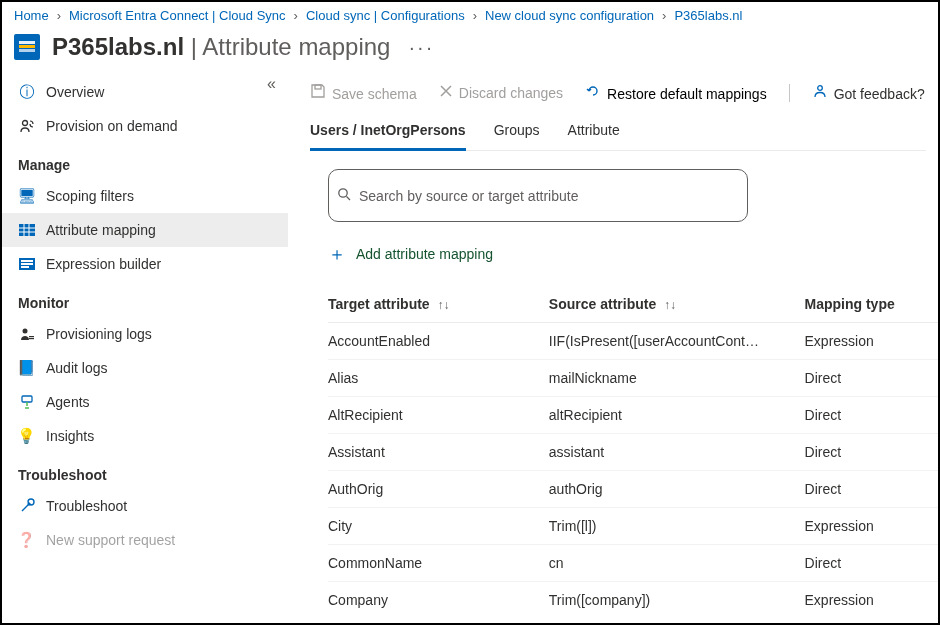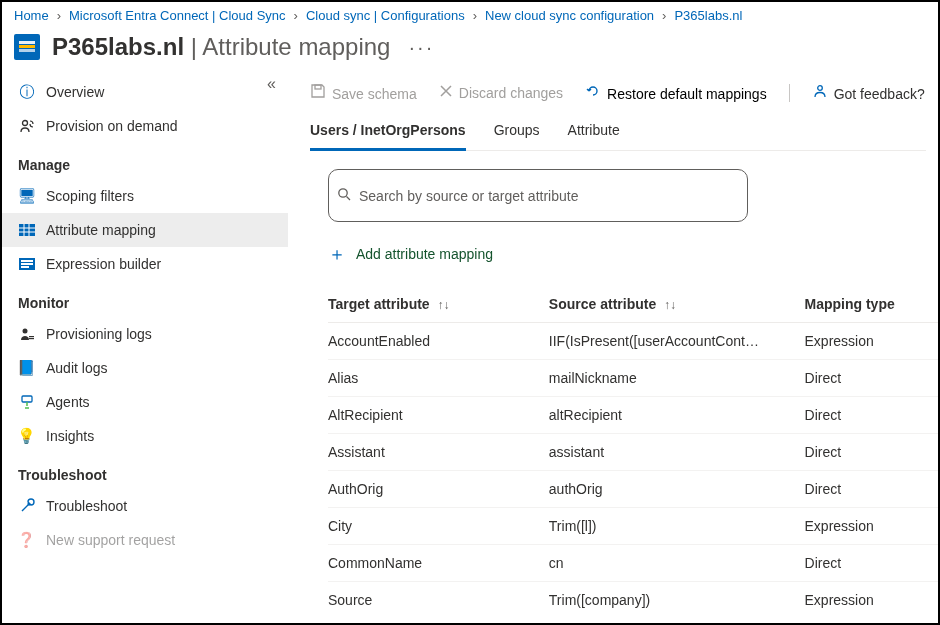--- a/index.html
+++ b/index.html
@@ -297,20 +297,20 @@
             <td>City</td>
             <td>Trim([l])</td>
             <td>Expression</td>
           </tr>
           <tr>
             <td>CommonName</td>
             <td>cn</td>
             <td>Direct</td>
           </tr>
           <tr>
-            <td>Source</td>
+            <td>Company</td>
             <td>Trim([company])</td>
             <td>Expression</td>
           </tr>
         </tbody>
     </table>
   </main>
 </div>
 
 </body></html>

